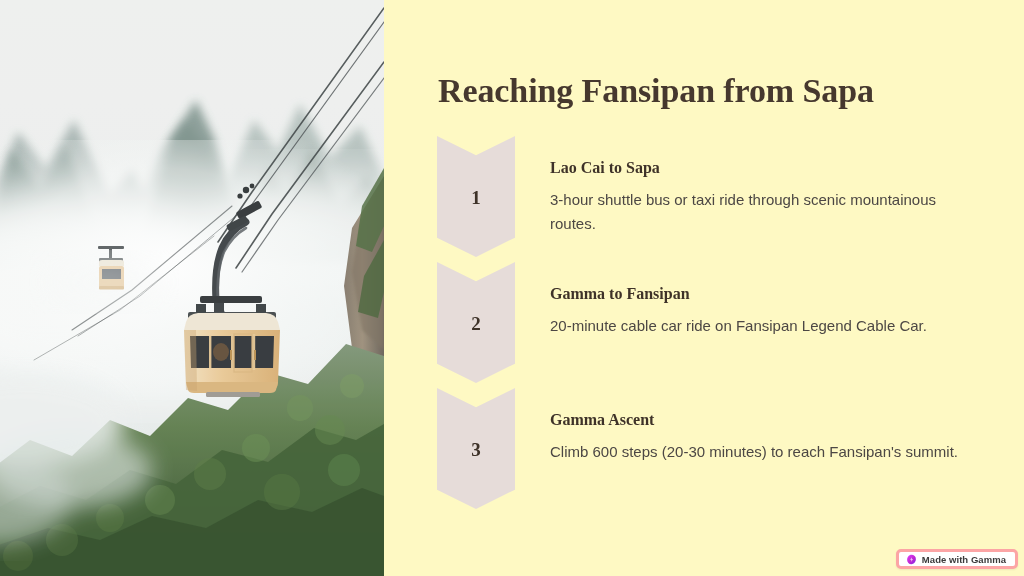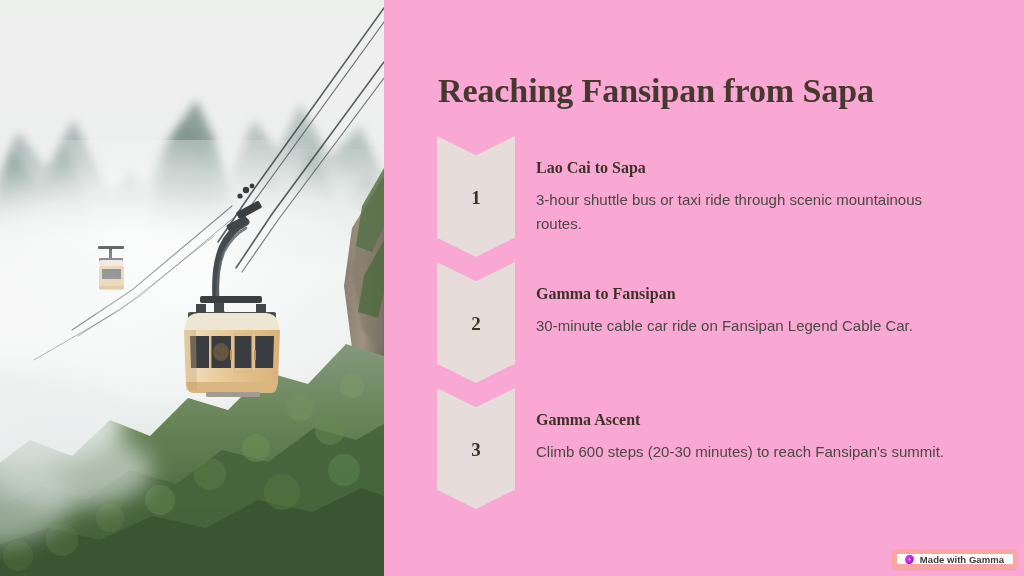--- a/index.html
+++ b/index.html
@@ -23,21 +23,21 @@
     background:#cfd7d6;
     flex:0 0 384px;
   }
   .photo-svg { display:block; width:384px; height:576px; }
 
   
   .content-panel {
     position:relative;
     flex:1 1 auto;
     height:576px;
-    background:#f9a8d4;
+    background:#fef9c3;
   }
 
   .slide-title {
     position:absolute;
     left:54px; top:72px;
     width:560px;
     font-family:"Liberation Serif", serif;
     font-weight:700;
     font-size:34px;
     letter-spacing:-0.1px;
@@ -73,21 +73,21 @@
     font-family:"Liberation Serif", serif;
     font-weight:700;
     font-size:19px;
     color:#3E3228;
     line-height:1;
     margin-top:2px;
   }
 
   .step-text {
     flex:1 1 auto;
-    padding-left:21px;
+    padding-left:35px;
     padding-top:22px;
   }
   .step-heading {
     font-family:"Liberation Serif", serif;
     font-weight:700;
     font-size:16px;
     color:#3E3228;
     line-height:1.2;
     margin-bottom:11px;
   }
@@ -102,21 +102,21 @@
   
   .gamma-badge {
     position:absolute;
     right:6px; bottom:7px;
     height:20px;
     display:flex;
     align-items:center;
     gap:5px;
     padding:0 9px 0 7px;
     background:#FFFFFF;
-    border:5px solid #fca5a5;
+    border:3px solid #fca5a5;
     border-radius:5px;
     box-shadow:0 1px 2px rgba(0,0,0,0.07);
   }
   .gamma-logo { display:block; width:11px; height:11px; }
   .gamma-label {
     font-family:"Liberation Sans", sans-serif;
     font-size:9.5px;
     font-weight:700;
     color:#3A3A3A;
     letter-spacing:0.05px;
@@ -319,21 +319,21 @@
           <div class="step-body">3-hour shuttle bus or taxi ride through scenic mountainous routes.</div>
         </div>
       </div>
 
       <div class="step-row">
         <div class="chevron">
           <span class="chevron-num">2</span>
         </div>
         <div class="step-text">
           <div class="step-heading">Gamma to Fansipan</div>
-          <div class="step-body">30-minute cable car ride on Fansipan Legend Cable Car.</div>
+          <div class="step-body">20-minute cable car ride on Fansipan Legend Cable Car.</div>
         </div>
       </div>
 
       <div class="step-row">
         <div class="chevron">
           <span class="chevron-num">3</span>
         </div>
         <div class="step-text">
           <div class="step-heading">Gamma Ascent</div>
           <div class="step-body">Climb 600 steps (20-30 minutes) to reach Fansipan's summit.</div>

